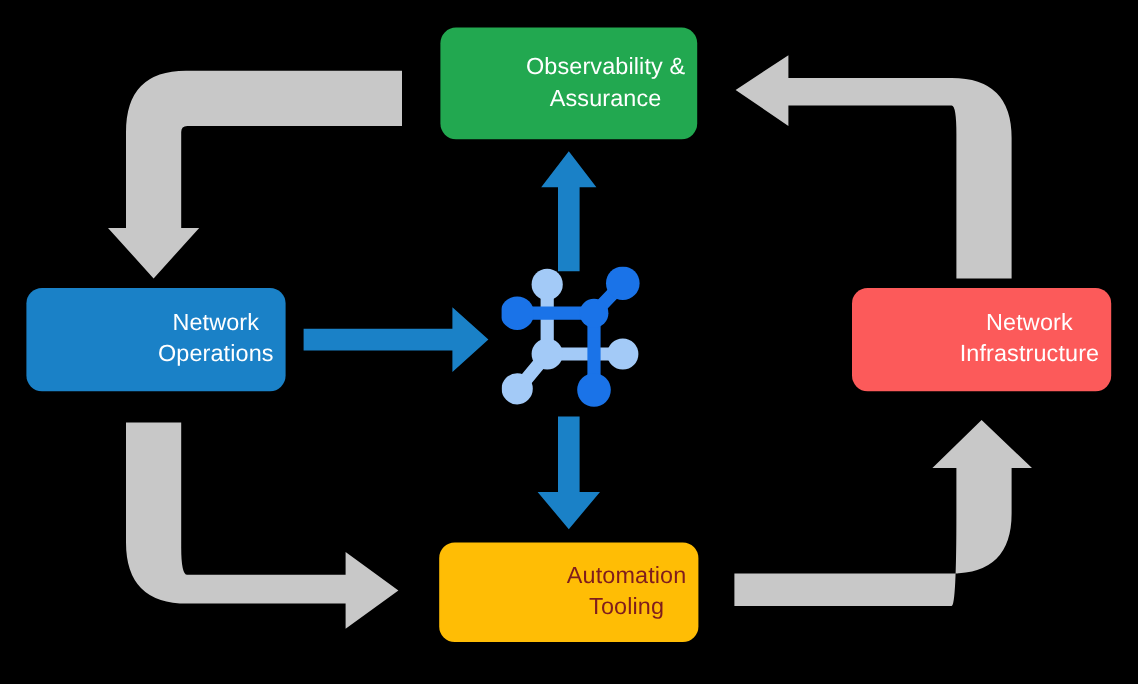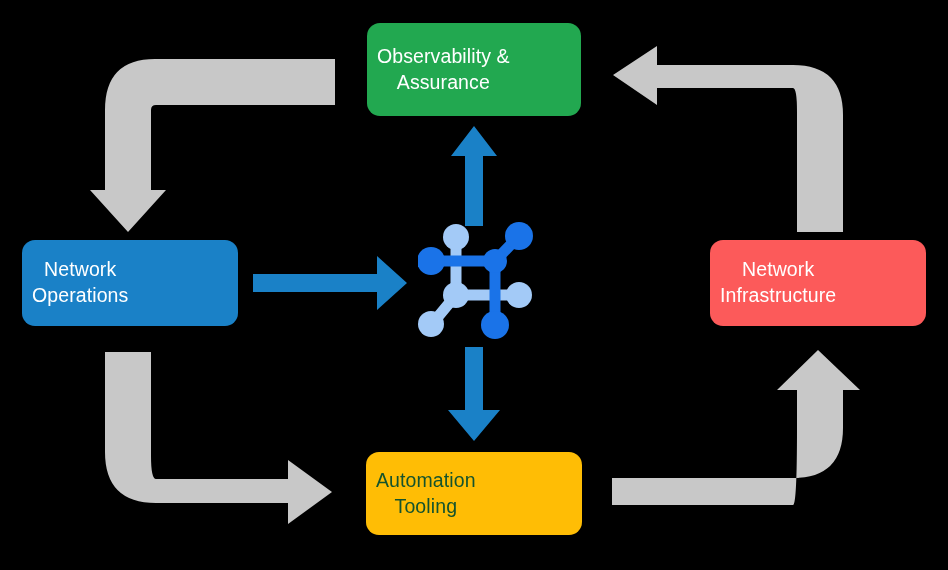--- a/index.html
+++ b/index.html
@@ -22,21 +22,21 @@
     position: absolute;
     left: 0;
     top: 0;
     width: 948px;
     height: 570px;
   }
   .node-box {
     position: absolute;
     display: flex;
     align-items: center;
-    justify-content: flex-start;
+    justify-content: flex-end;
     text-align: center;
     border-radius: 13px;
     color: #ffffff;
     font-size: 19.5px;
     line-height: 1.32;
     font-weight: 400;
     letter-spacing: 0.1px;
     box-sizing: border-box;
     padding: 20px 10px;
     user-select: none;
@@ -135,18 +135,18 @@
   <div class="node-box" id="box-operations" style="background: rgb(26, 129, 199); color: rgb(255, 255, 255);">
     <span>Network
 Operations</span>
   </div>
 
   <div class="node-box" id="box-infrastructure" style="background: rgb(252, 90, 90); color: rgb(255, 255, 255);">
     <span>Network
 Infrastructure</span>
   </div>
 
-  <div class="node-box" id="box-automation" style="background: rgb(255, 189, 5); color: #14532d;">
+  <div class="node-box" id="box-automation" style="background: rgb(255, 189, 5); color: #7f1d1d;">
     <span>Automation
 Tooling</span>
   </div>
 
 </div>
 
 </body></html>

